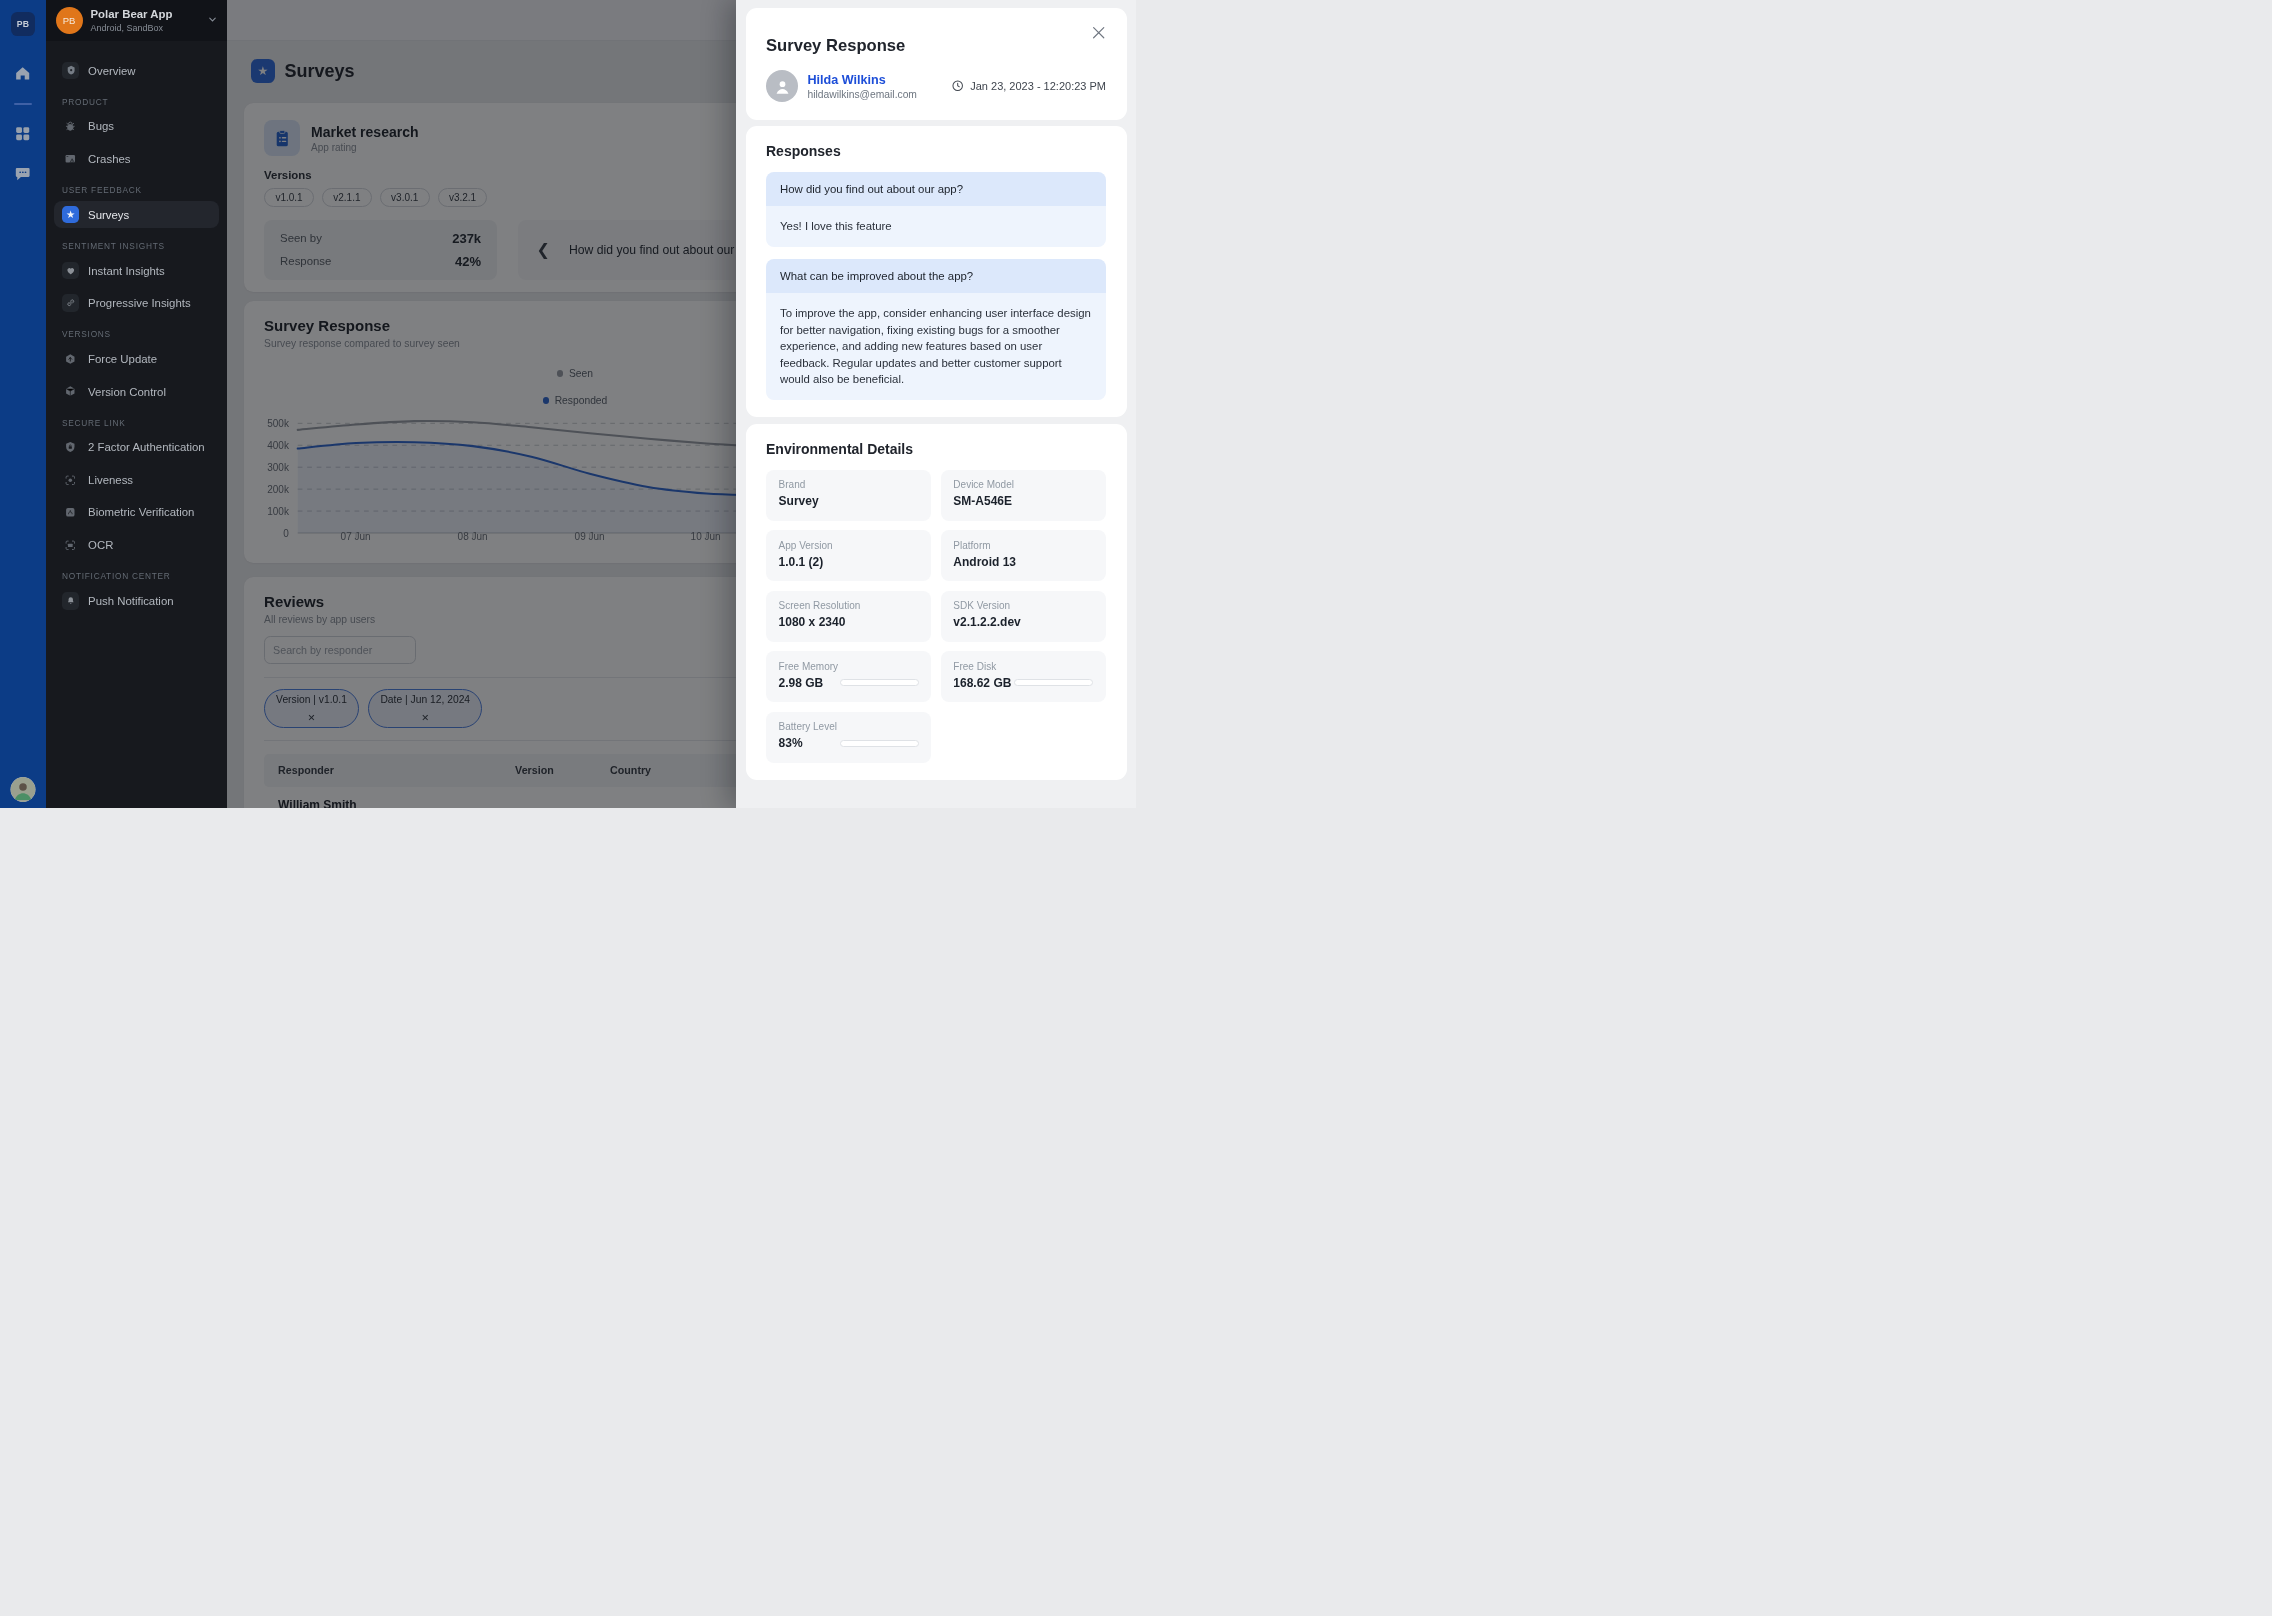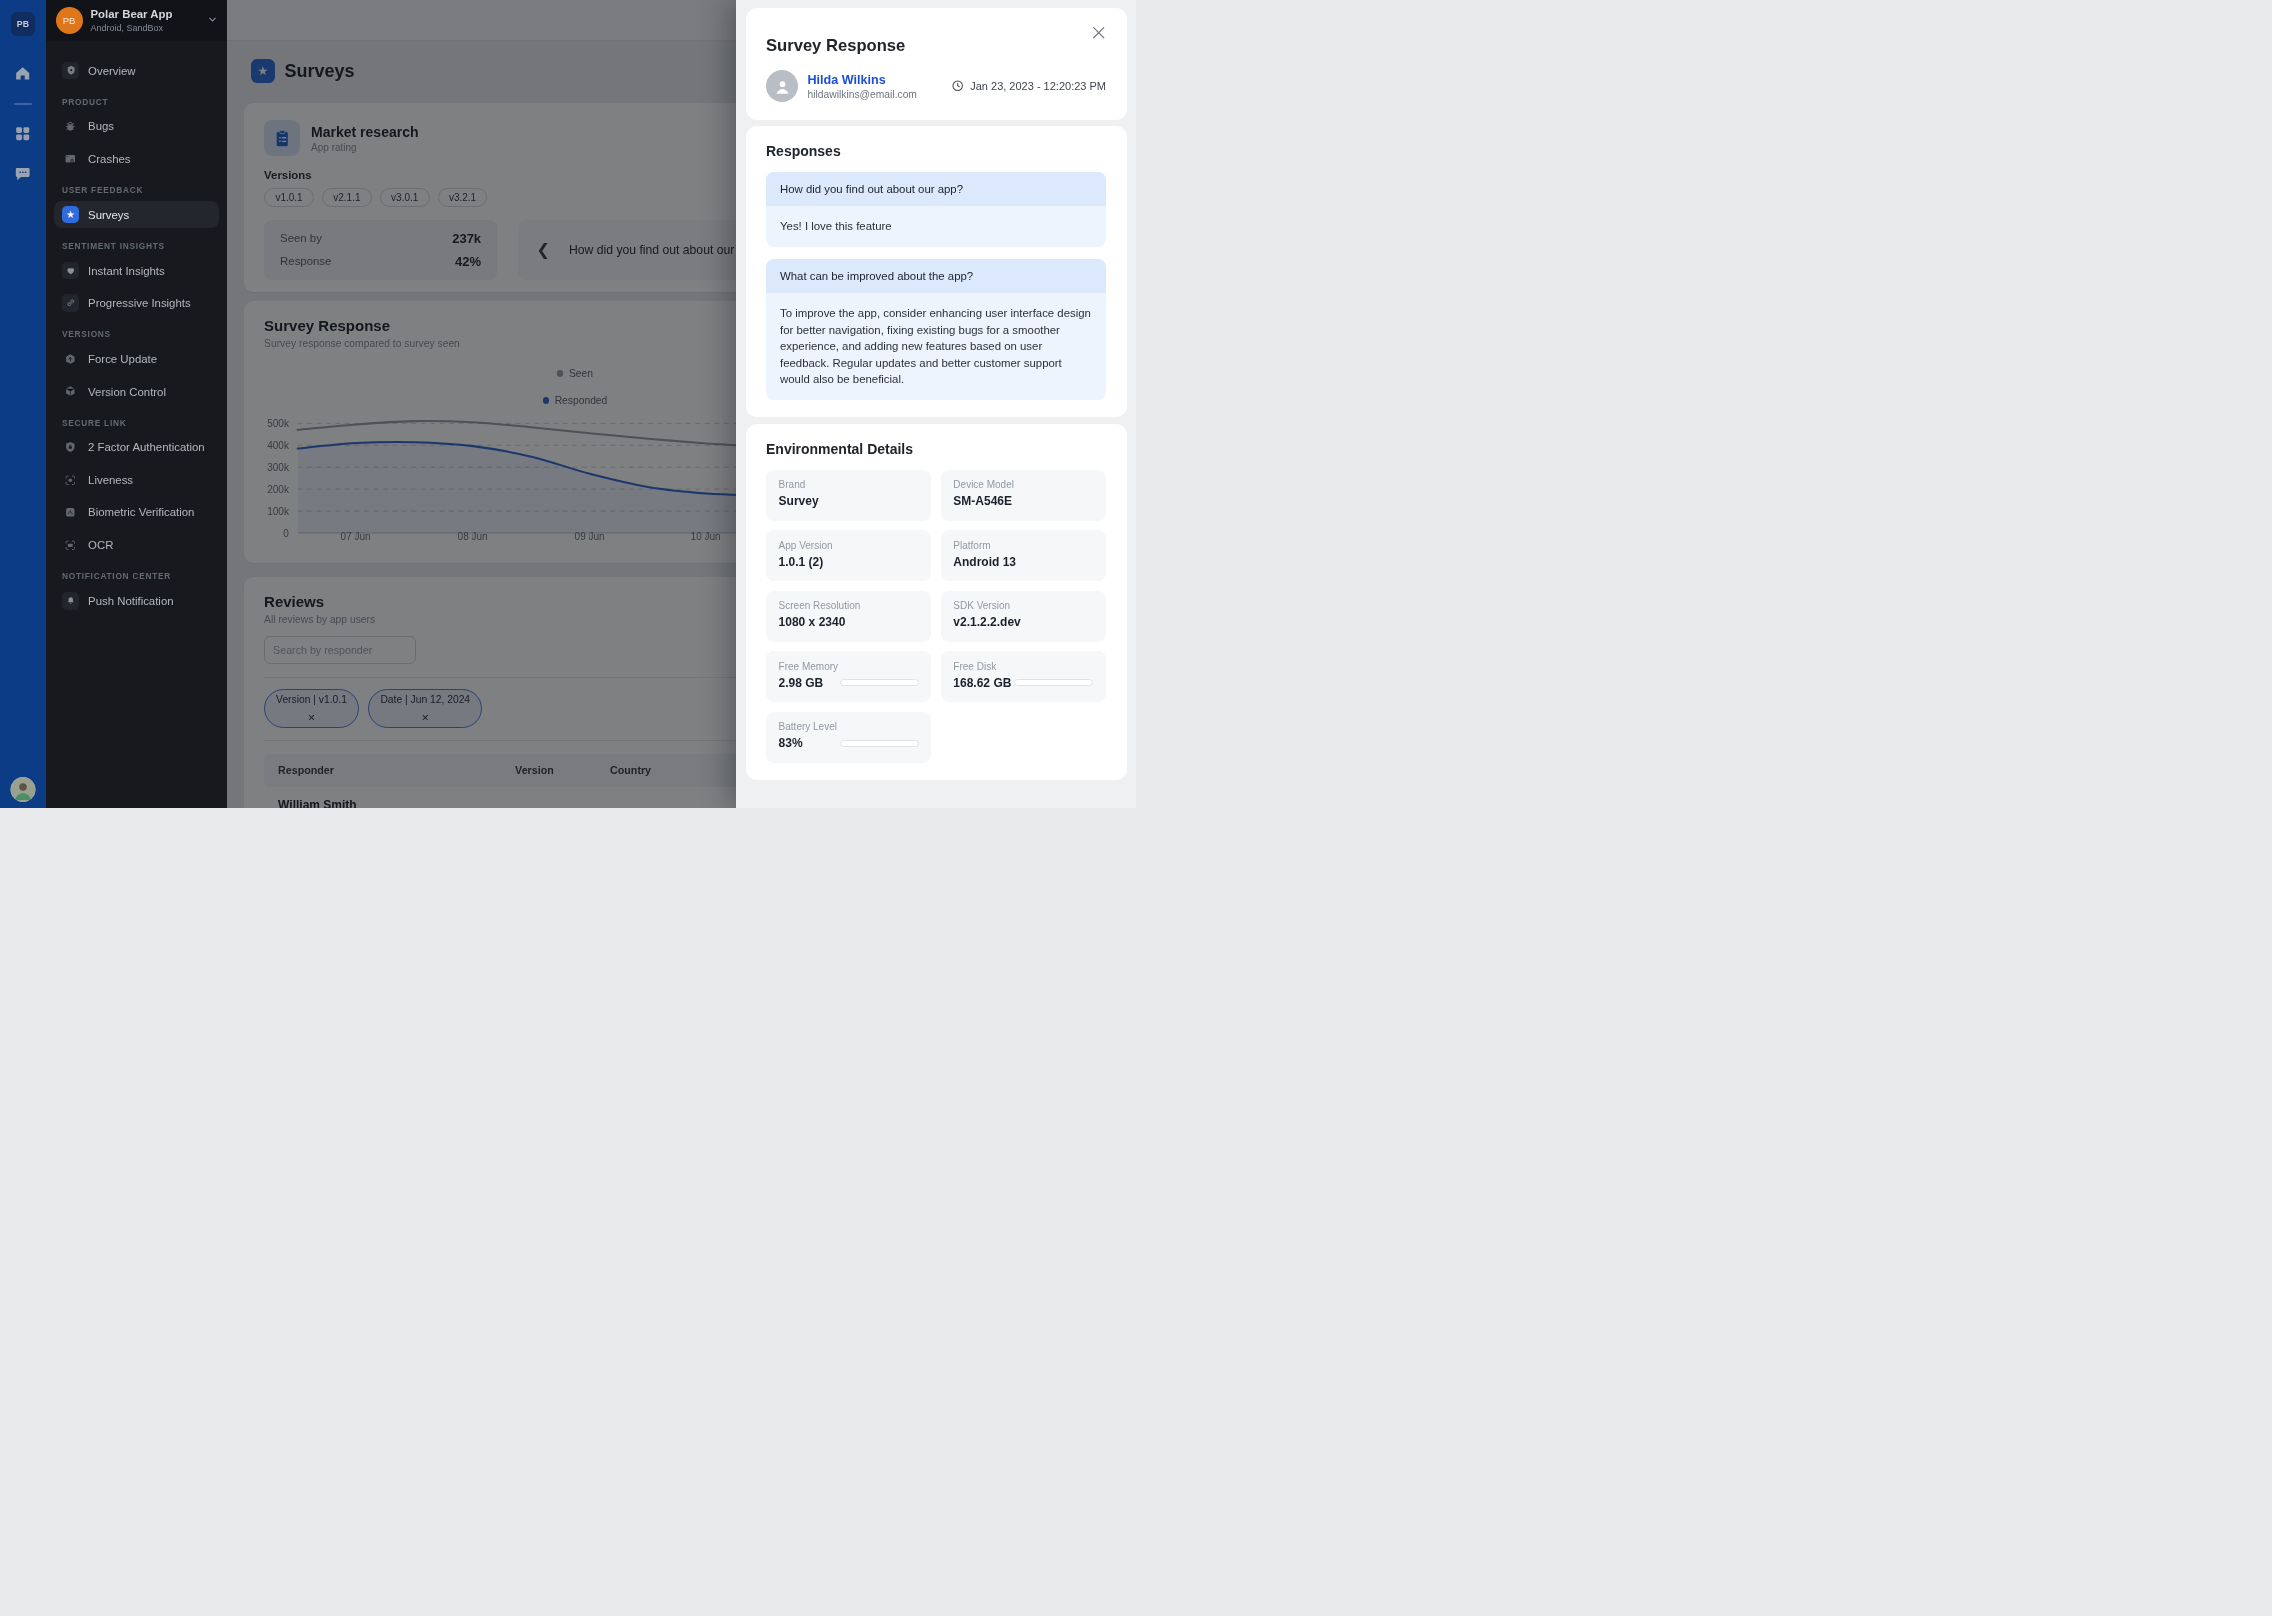--- a/index.html
+++ b/index.html
@@ -17,21 +17,21 @@
   .rail-avatar { position:absolute; bottom:6.3px; left:50%; transform:translateX(-50%); width:25px; height:25px; border-radius:50%; background:#b9bfc7; overflow:hidden; display:flex; align-items:center; justify-content:center; }
 
   
   .sidebar { position:absolute; left:46px; top:0; bottom:0; width:181px; background:#17191e; z-index:40; color:#b3b8bf; }
   .sb-head { height:41px; background:#111318; display:flex; align-items:center; padding:0 9.5px; gap:8px; }
   .sb-app-avatar { width:27px; height:27px; border-radius:50%; background:#e0761a; color:#f5e9dc; font-size:9.5px; display:flex; align-items:center; justify-content:center; flex:0 0 auto; }
   .sb-app-meta { flex:1; min-width:0; }
   .sb-app-name { color:#d4d7db; font-size:11.4px; font-weight:700; line-height:1.15; }
   .sb-app-sub { color:#868c95; font-size:9px; margin-top:1.6px; }
   .sb-nav { padding:8px 8px 0 8px; }
-  .sb-label { font-size:8.3px; letter-spacing:.09em; color:#646b74; margin:12.6px 0 6.3px 8px; font-weight:bold; }
+  .sb-label { font-size:8.3px; letter-spacing:.09em; color:#646b74; margin:12.6px 0 6.3px 8px; font-weight:normal; }
   .sb-item { height:27px; display:flex; align-items:center; gap:8.7px; padding:0 8px; border-radius:8px; font-size:11.4px; color:#b3b8bf; cursor:pointer; margin-bottom:5.5px; }
   .sb-item.active { background:#23262d; color:#e4e6ea; }
   .tile { width:17.4px; height:17.4px; border-radius:4.7px; background:#22262c; display:flex; align-items:center; justify-content:center; flex:0 0 auto; }
   .tile.blue { background:#2f6bdb; }
   .tile.bare { background:transparent; }
   .tile svg { display:block; }
   .star-glyph { color:#f2f5fa; font-size:10.3px; line-height:1; }
 
   
   .main { position:absolute; left:227px; top:0; right:0; bottom:0; background:#e9eaec; z-index:10; }

